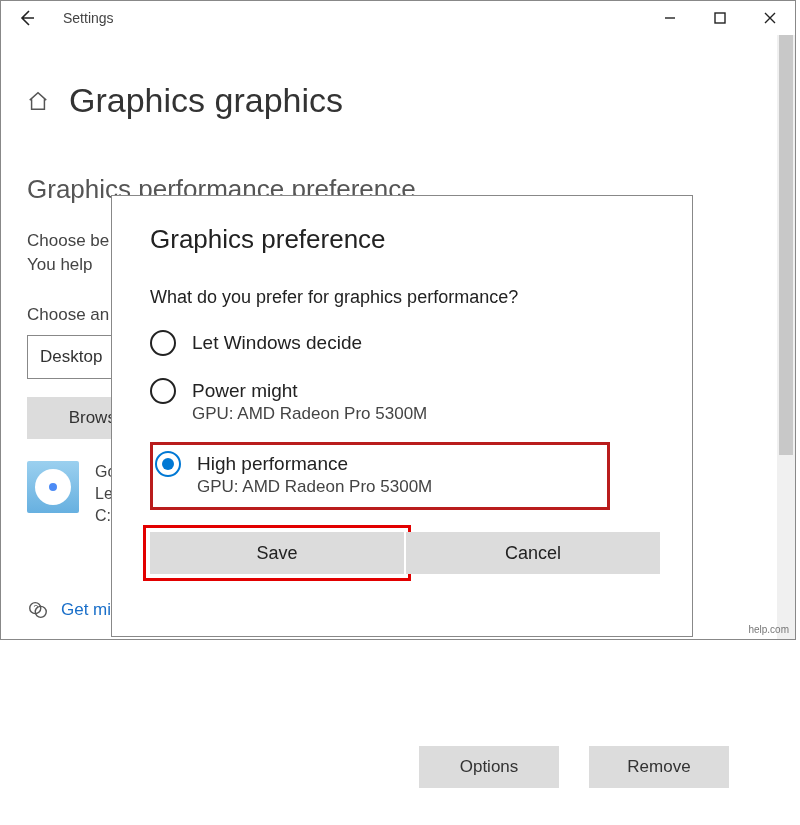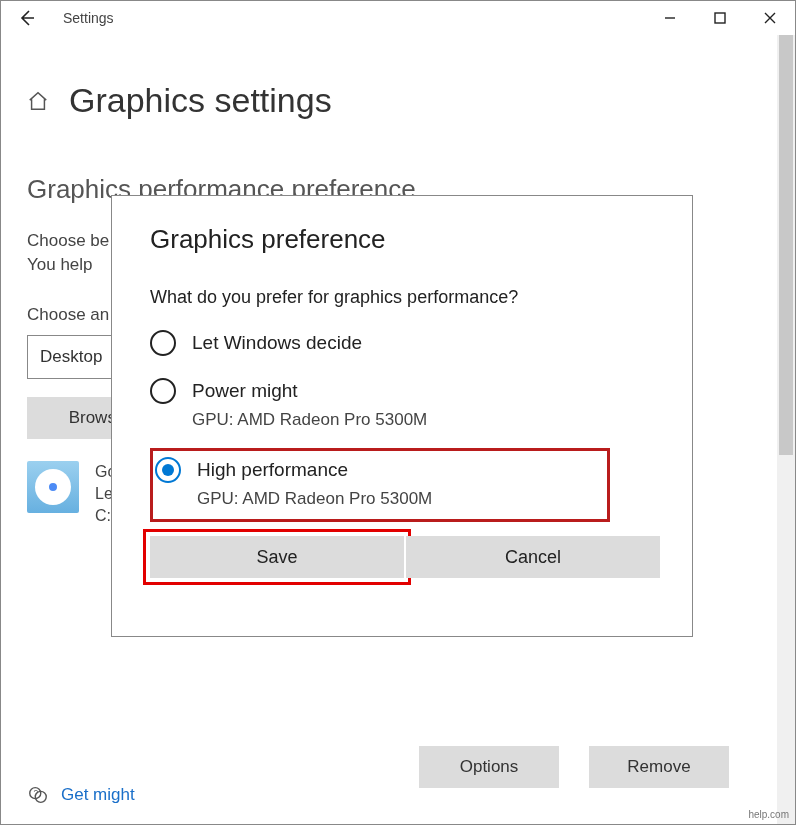--- a/index.html
+++ b/index.html
@@ -1,17 +1,17 @@
 <!DOCTYPE html>
 <html><head>
 <meta charset="utf-8">
 <style>
   * { box-sizing: border-box; font-family: "Segoe UI", Arial, sans-serif; }
   body { margin: 0; background: #fff; width: 800px; height: 825px; position: relative; overflow: hidden; }
-  .window { width: 796px; height: 825px; border: 1px solid #888; background: #fff; position: relative; }
+  .window { width: 796px; height: 640px; border: 1px solid #888; background: #fff; position: relative; }
   .titlebar { height: 34px; display: flex; align-items: center; padding: 0 8px; }
   .back-btn { width: 36px; height: 34px; display: flex; align-items: center; justify-content: center; cursor: pointer; }
   .title-text { font-size: 14px; color: #444; margin-left: 18px; }
   .win-controls { position: absolute; right: 0; top: 0; display: flex; }
   .win-btn { width: 50px; height: 34px; display: flex; align-items: center; justify-content: center; cursor: pointer; }
   .content { padding: 20px 26px 0 26px; color: #555; }
   .header-row { display: flex; align-items: center; gap: 20px; }
   .home-icon { width: 22px; height: 22px; }
   .page-title { font-size: 34px; font-weight: 300; color: #333; margin: 26px 0; }
   .section-head { font-size: 26px; font-weight: 300; color: #555; margin-top: 28px; }
@@ -32,23 +32,23 @@
   .scroll-thumb { position:absolute; top:0; left:2px; width:14px; height:420px; background:#c8c8c8; }
   
   .dialog { position:absolute; top:194px; left:110px; width:582px; height:442px; border:1px solid #888; background:#fff; padding:28px 32px 24px 38px; }
   .dlg-title { font-size:26px; font-weight:400; color:#222; }
   .dlg-q { font-size:18px; color:#222; margin-top:32px; }
   .opt { display:flex; align-items:center; gap:16px; margin-top:22px; cursor:pointer; }
   .radio { width:26px;height:26px;border:2px solid #222;border-radius:50%; flex-shrink:0; display:flex; align-items:center; justify-content:center; }
   .radio.sel { border-color:#0078d4; }
   .radio.sel .dot { width:12px;height:12px;border-radius:50%;background:#0078d4; }
   .opt-label { font-size:19px; color:#222; }
-  .gpu-line { font-size:17px; color:#444; margin-left:42px; margin-top:6px; }
+  .gpu-line { font-size:17px; color:#444; margin-left:42px; margin-top:0; }
   .highlight { border:3px solid #b91c1c; padding:6px 8px 10px 2px; margin-top:18px; width:460px;}
-  .dlg-btns { display:flex; gap:2px; margin-top:14px; }
+  .dlg-btns { display:flex; gap:2px; margin-top:22px; }
   .dlg-btn { flex:1; height:42px; background:#dcdcdc; display:flex; align-items:center; justify-content:center; font-size:18px; color:#222; cursor:pointer; }
   .save-hl { outline:3px solid #e20000; outline-offset:4px; }
   .watermark { position:absolute; right:6px; bottom:4px; font-size:10px; color:#777; }
 </style>
 </head>
 <body>
 
 <div class="window">
 
   <div class="titlebar">
@@ -79,21 +79,21 @@
 
   <div class="scrollbar">
     <div class="scroll-thumb"></div>
   </div>
 
   <div class="content">
     <div class="header-row">
       <svg class="home-icon" viewBox="0 0 24 24">
           <path d="M3 11 L12 3 L21 11 M5 10 V21 H19 V10" stroke="#555" stroke-width="1.6" fill="none"></path>
         </svg>
-      <div class="page-title">Graphics settings</div>
+      <div class="page-title">Graphics graphics</div>
     </div>
 
     <div class="section-head">Graphics performance preference</div>
 
     <div class="desc">
       <span>Choose be</span><br>
       <span>You help</span>
     </div>
 
     <div class="label2">Choose an</div>

